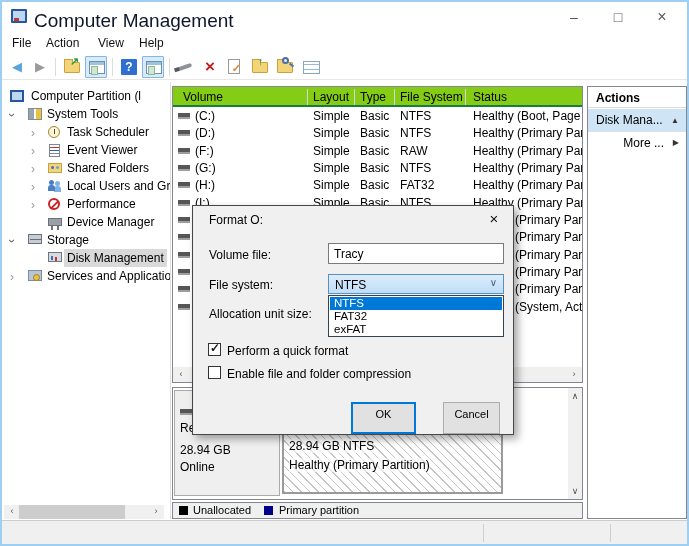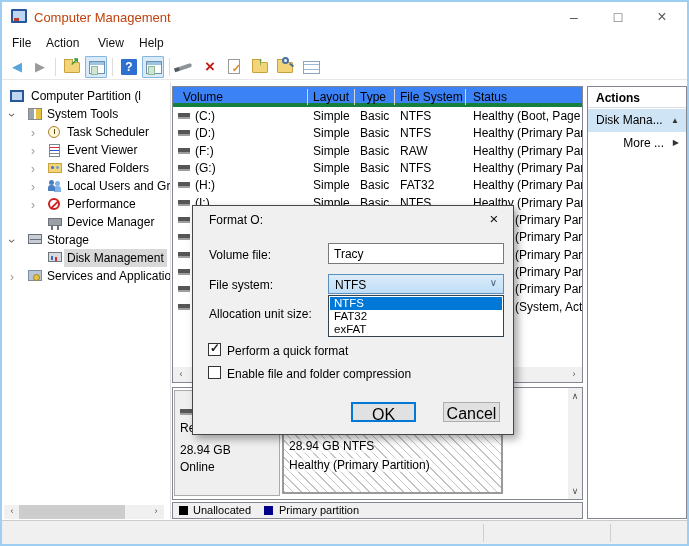--- a/index.html
+++ b/index.html
@@ -9,21 +9,21 @@
     border:2px solid #9ecef2; overflow:hidden;
     font-family:"Liberation Sans", sans-serif; font-size:12px; color:#000;
   }
   .abs { position:absolute; }
 
   
   #titlebar { position:absolute; left:0; top:0; width:100%; height:30px; background:#fff; }
   #title-icon { position:absolute; left:9px; top:7px; width:16px; height:14px;
     background:#bdd7f0; border:2px solid #28569c; border-radius:1px; }
   #title-icon::after { content:""; position:absolute; left:1px; top:7px; width:5px; height:3px; background:#c0392b; }
-  #title-text { position:absolute; left:32px; top:8px; font-size:13px; color:#c2410c; }
+  #title-text { position:absolute; left:32px; top:8px; font-size:19px; color:#0f172a; }
   .winctl { position:absolute; top:4px; width:34px; height:22px; text-align:center; line-height:22px;
     color:#5a5a5a; font-size:14px; cursor:default; }
   #btn-min { right:96px; } #btn-max { right:52px; } #btn-close { right:8px; font-size:16px; }
 
   
   #menubar { position:absolute; left:0; top:30px; width:100%; height:22px; background:#fff; }
   .menu-item { position:absolute; top:4px; font-size:12px; color:#111; }
 
   
   #toolbar { position:absolute; left:0; top:52px; width:100%; height:26px; background:#fff; border-bottom:1px solid #e7e7e7; }
@@ -81,21 +81,21 @@
   .i-services { background:#b9c6d6; border:1px solid #7d8da0; height:11px; }
   .i-services::after { content:""; position:absolute; left:4px; top:3px; width:5px; height:5px; border-radius:50%; background:#e8c341; border:1px solid #9c8220; }
 
   
   .sb { background:#f0f0f0; position:absolute; }
   .sb-arrow { position:absolute; color:#505050; font-size:9px; text-align:center; }
   .sb-thumb { position:absolute; background:#cdcdcd; }
 
   
   #vol-list { position:absolute; left:170px; top:84px; width:411px; height:297px; background:#fff; border:1px solid #828790; overflow:hidden; }
-  #vol-header { position:absolute; left:0; top:0; width:100%; height:20px; background:#3b82f6; border-bottom:4px solid #15803d; }
+  #vol-header { position:absolute; left:0; top:0; width:100%; height:20px; background:#84cc16; border-bottom:2px solid #15803d; }
   .hcol { position:absolute; top:3px; color:#000; }
   .hsep { position:absolute; top:2px; width:1px; height:16px; background:#d5d5d5; }
   .vrow { position:absolute; left:0; width:100%; height:17px; line-height:17px; }
   .vrow span { position:absolute; white-space:nowrap; }
   .c-vol { left:22px; } .c-lay { left:140px; } .c-type { left:187px; } .c-fs { left:227px; }
   .c-status { left:300px; width:110px; overflow:hidden; }
   .c-status.frag { left:342px; width:68px; }
   .vicon { position:absolute; left:5px; top:5px; width:12px; height:6px; background:#565656; border-bottom:2px solid #9e9e9e; }
 
   
@@ -135,21 +135,21 @@
   #dlg-fs-combo { position:absolute; left:135px; top:68px; width:176px; height:20px;
     background:linear-gradient(#dcecfb,#bfdef6); border:1px solid #5a8fc0; }
   #dlg-fs-combo .val { position:absolute; left:6px; top:3px; }
   #dlg-fs-combo .dd { position:absolute; right:6px; top:2px; color:#44617e; font-size:10px; }
   #dlg-fs-list { position:absolute; left:135px; top:89px; width:176px; height:42px; background:#fff; border:1px solid #33434f; z-index:5; }
   .dd-item { position:absolute; left:1px; width:172px; height:13px; line-height:13px; padding-left:4px; font-size:11.5px; }
   .dd-item.sel { background:#0078d7; color:#fff; }
   .cb { position:absolute; left:15px; width:13px; height:13px; background:#fff; border:1px solid #333; }
   .cb .mark { position:absolute; left:1px; top:-3px; font-size:12px; font-weight:bold; color:#1b1b1b; }
   .cb-label { position:absolute; left:34px; white-space:nowrap; }
-  .dlg-btn { position:absolute; top:196px; height:20px; background:#e1e1e1; text-align:center; line-height:21px; font-size:16px; }
+  .dlg-btn { position:absolute; top:196px; height:32px; background:#e1e1e1; text-align:center; line-height:21px; font-size:11px; }
   #btn-ok { left:158px; width:65px; border:2px solid #0078d7; }
   #btn-cancel { left:250px; width:57px; border:1px solid #adadad; line-height:22px; }
 </style>
 </head>
 <body>
 
 <div id="win">
 
   <div id="titlebar">
     <div id="title-icon"></div>

